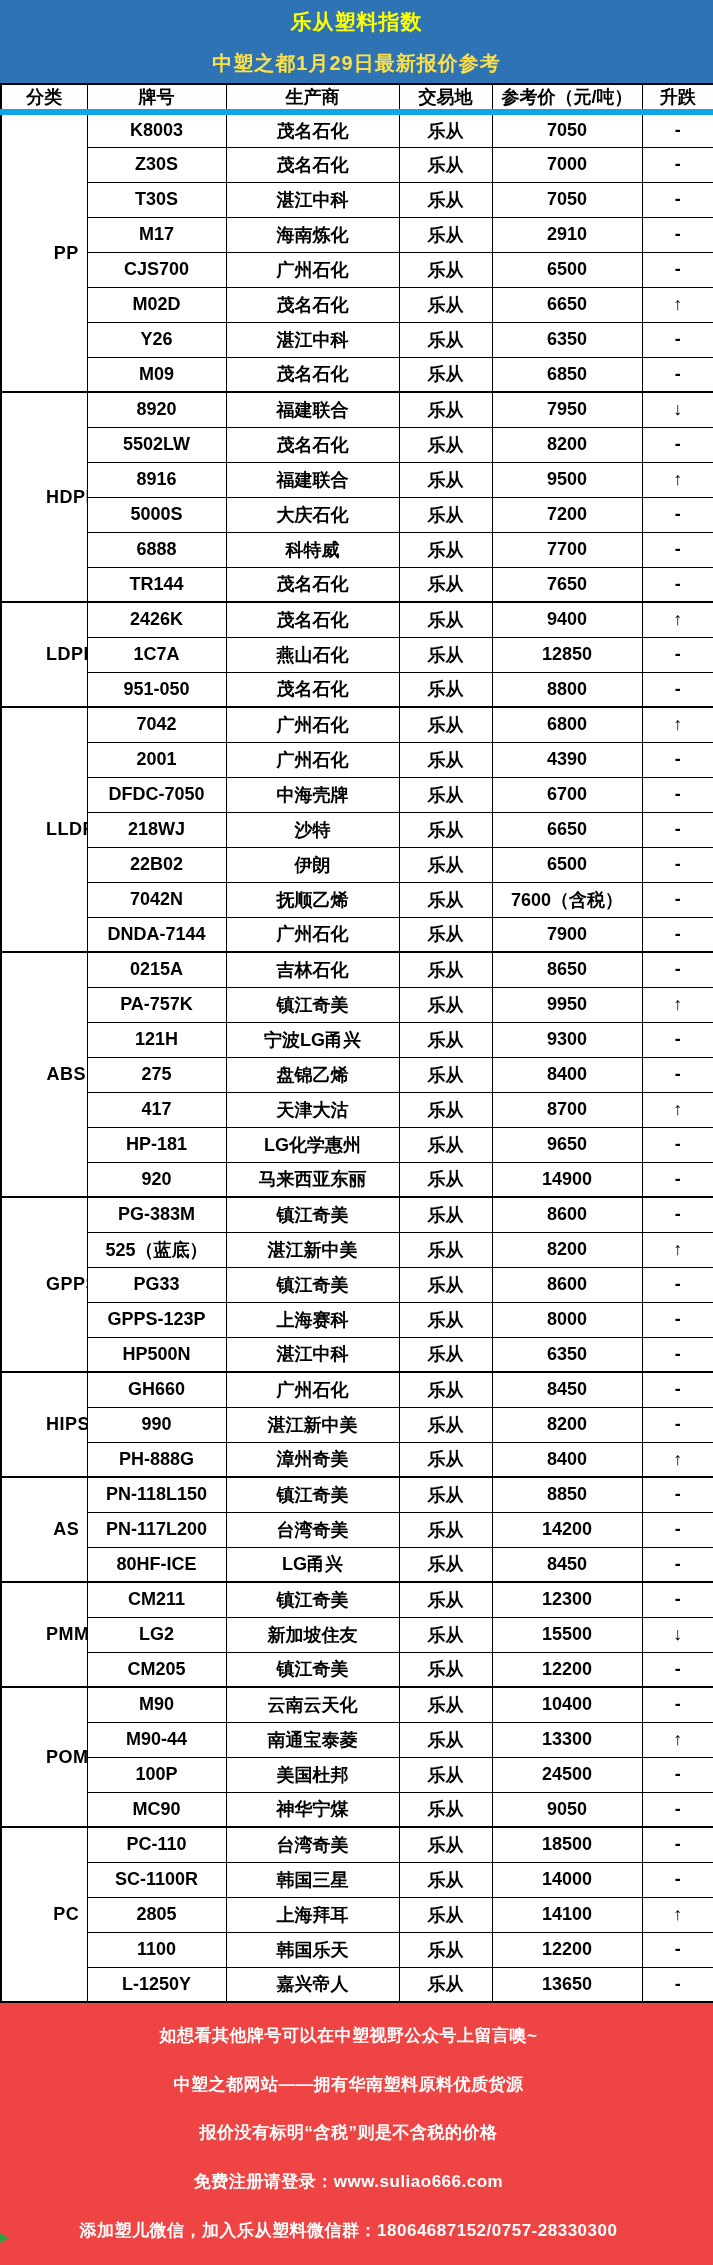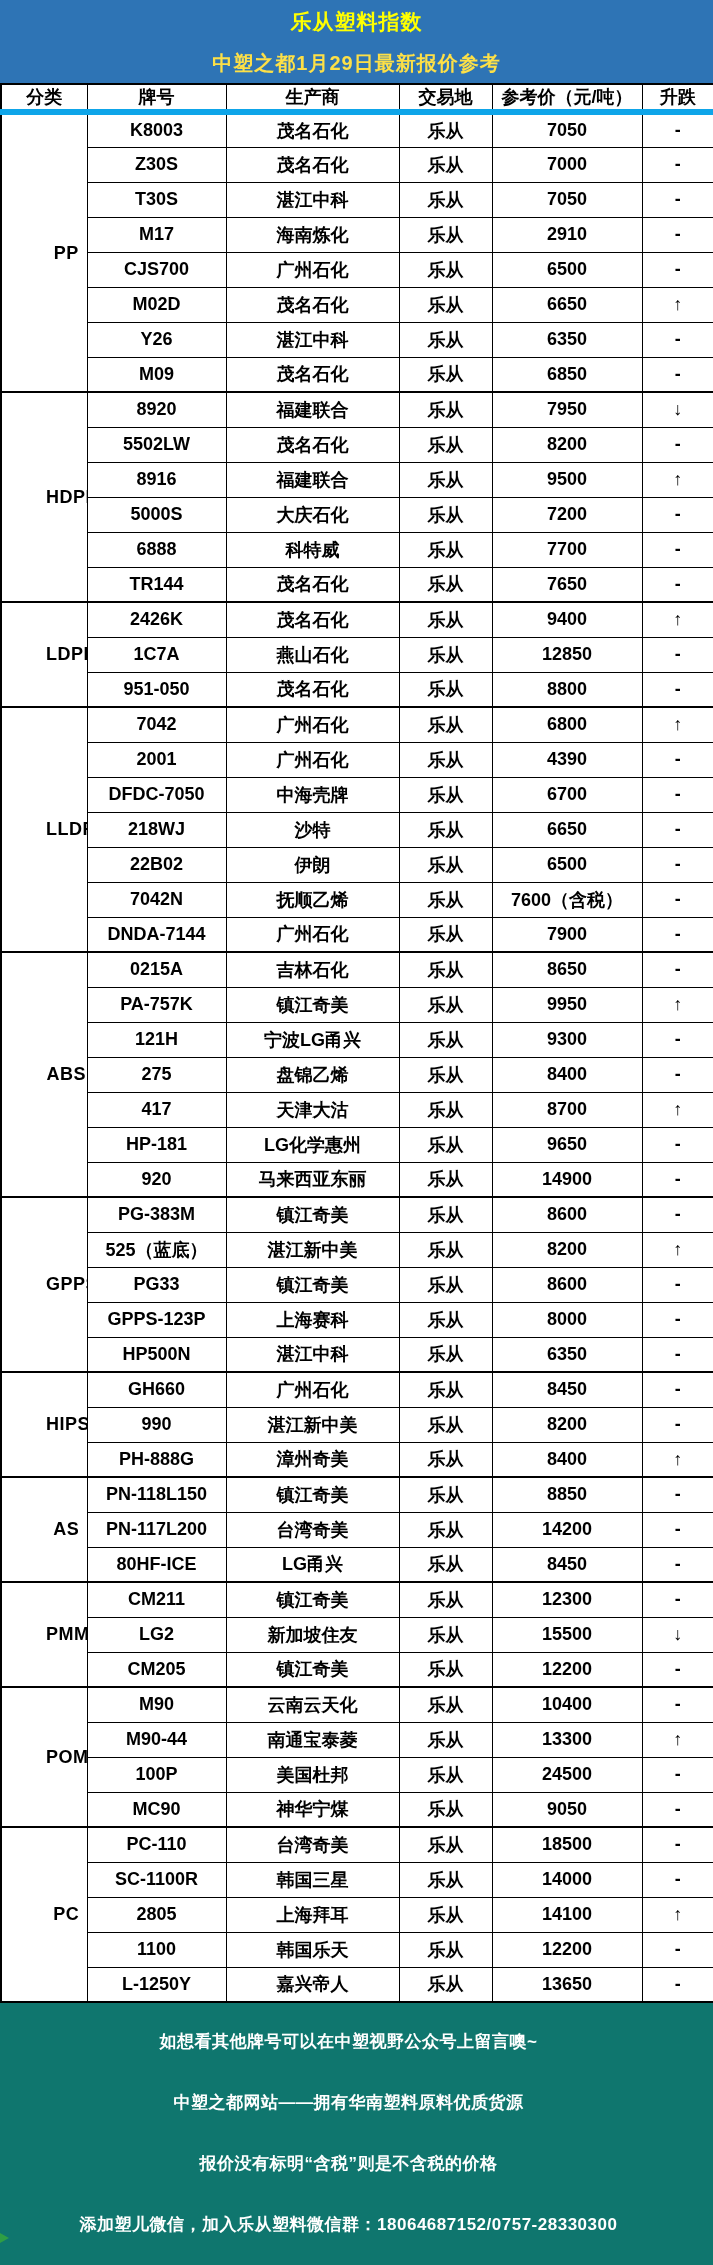--- a/index.html
+++ b/index.html
@@ -26,21 +26,21 @@
     border:1px solid #000; text-align:center; vertical-align:middle;
     font-weight:700; color:#000; overflow:hidden; white-space:nowrap;
   }
   table.price thead th { height:20px; font-size:18px; border-bottom:6px solid #0ea5e9; }
   table.price td { height:35px; font-size:18px; }
   table.price tr.group-start td { border-top:2px solid #000; }
   td.cat { font-size:18px; letter-spacing:0.5px;padding-left:44px; }
   td.change-cell { font-size:17px; }
   
   .footer {
-    flex:1; background:#0f766e; color:#fff;
+    flex:1; background:#ef4444; color:#fff;
     display:flex; flex-direction:column; justify-content:space-around;
     padding:8px 20px 10px 4px; text-align:center;
   }
   .footer .fline { font-size:17px; font-weight:700; letter-spacing:0.5px; }
   
   .green-tri {
     position:absolute; left:0; top:2233; top:2233px; width:0; height:0;
     border-top:5px solid transparent; border-bottom:5px solid transparent;
     border-left:9px solid #2F9E44;
   }
@@ -464,17 +464,18 @@
           <td class="price-cell">13650</td>
           <td class="change-cell">-</td>
         </tr>
       </tbody>
   </table>
 
   <footer class="footer">
       <div class="fline">如想看其他牌号可以在中塑视野公众号上留言噢~</div>
       <div class="fline">中塑之都网站——拥有华南塑料原料优质货源</div>
       <div class="fline">报价没有标明“含税”则是不含税的价格</div>
+      <div class="fline">免费注册请登录：www.suliao666.com</div>
       <div class="fline">添加塑儿微信，加入乐从塑料微信群：18064687152/0757-28330300</div>
     </footer>
 
   <div class="green-tri"></div>
 </div>
 
 </body></html>

